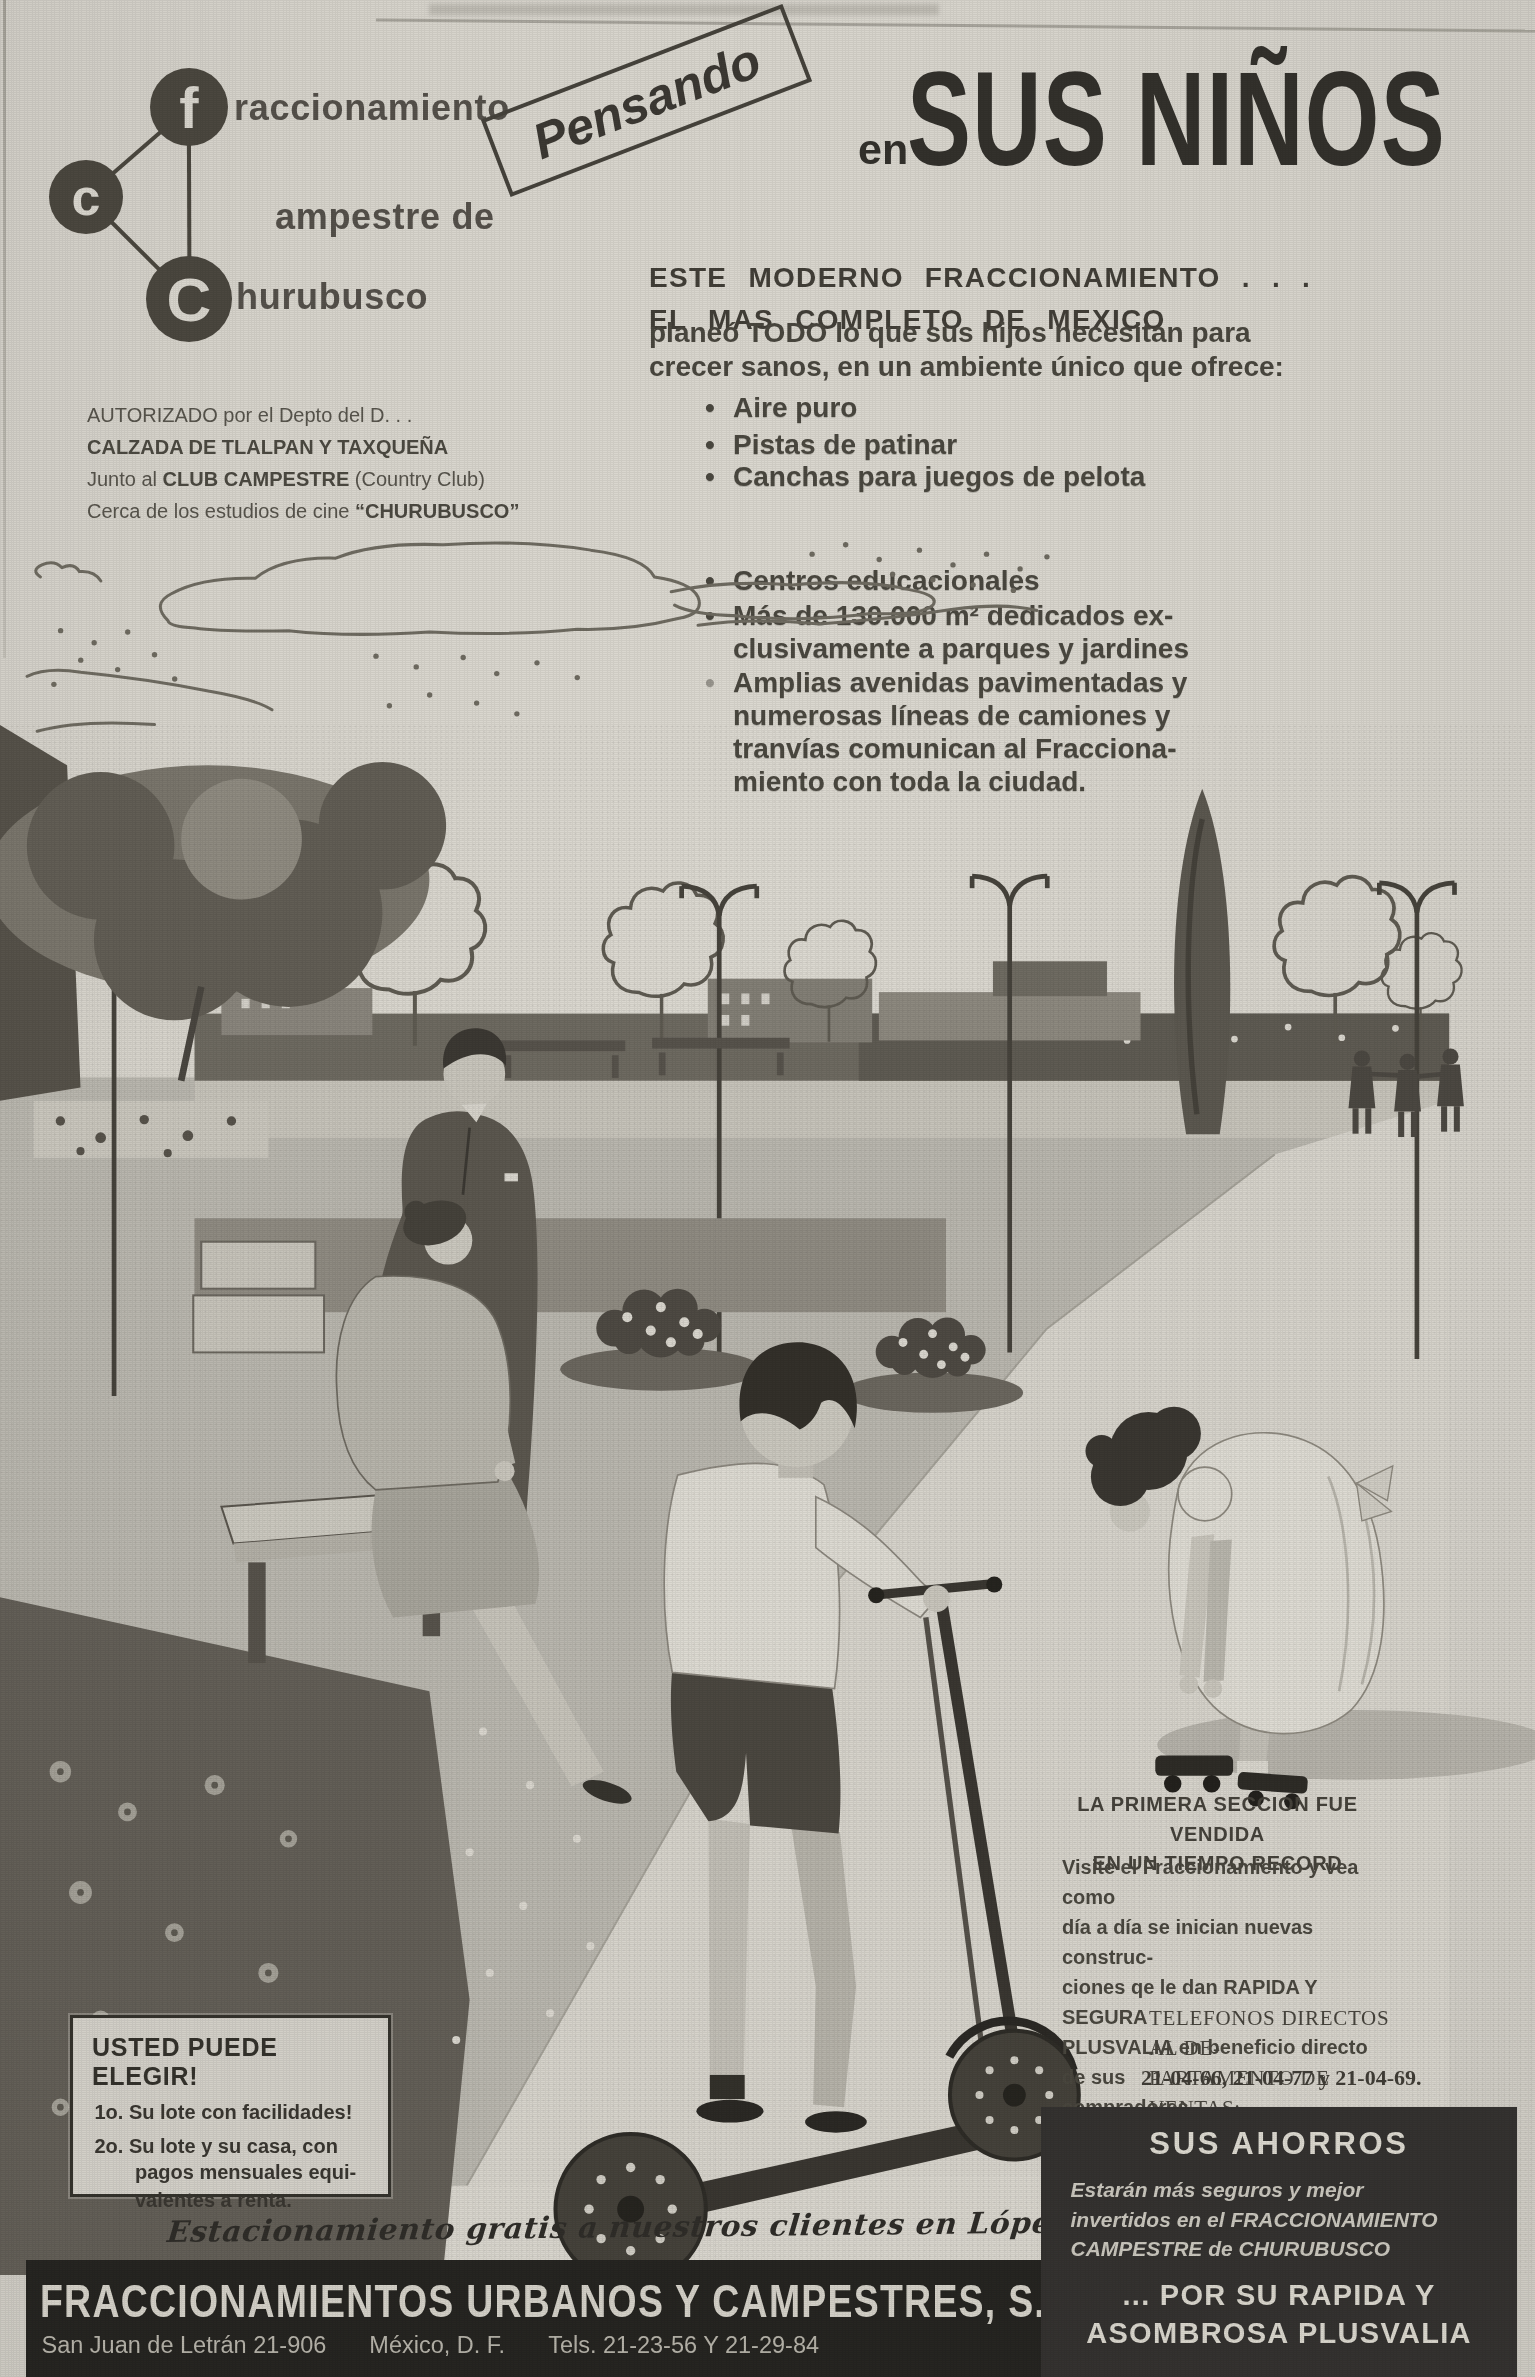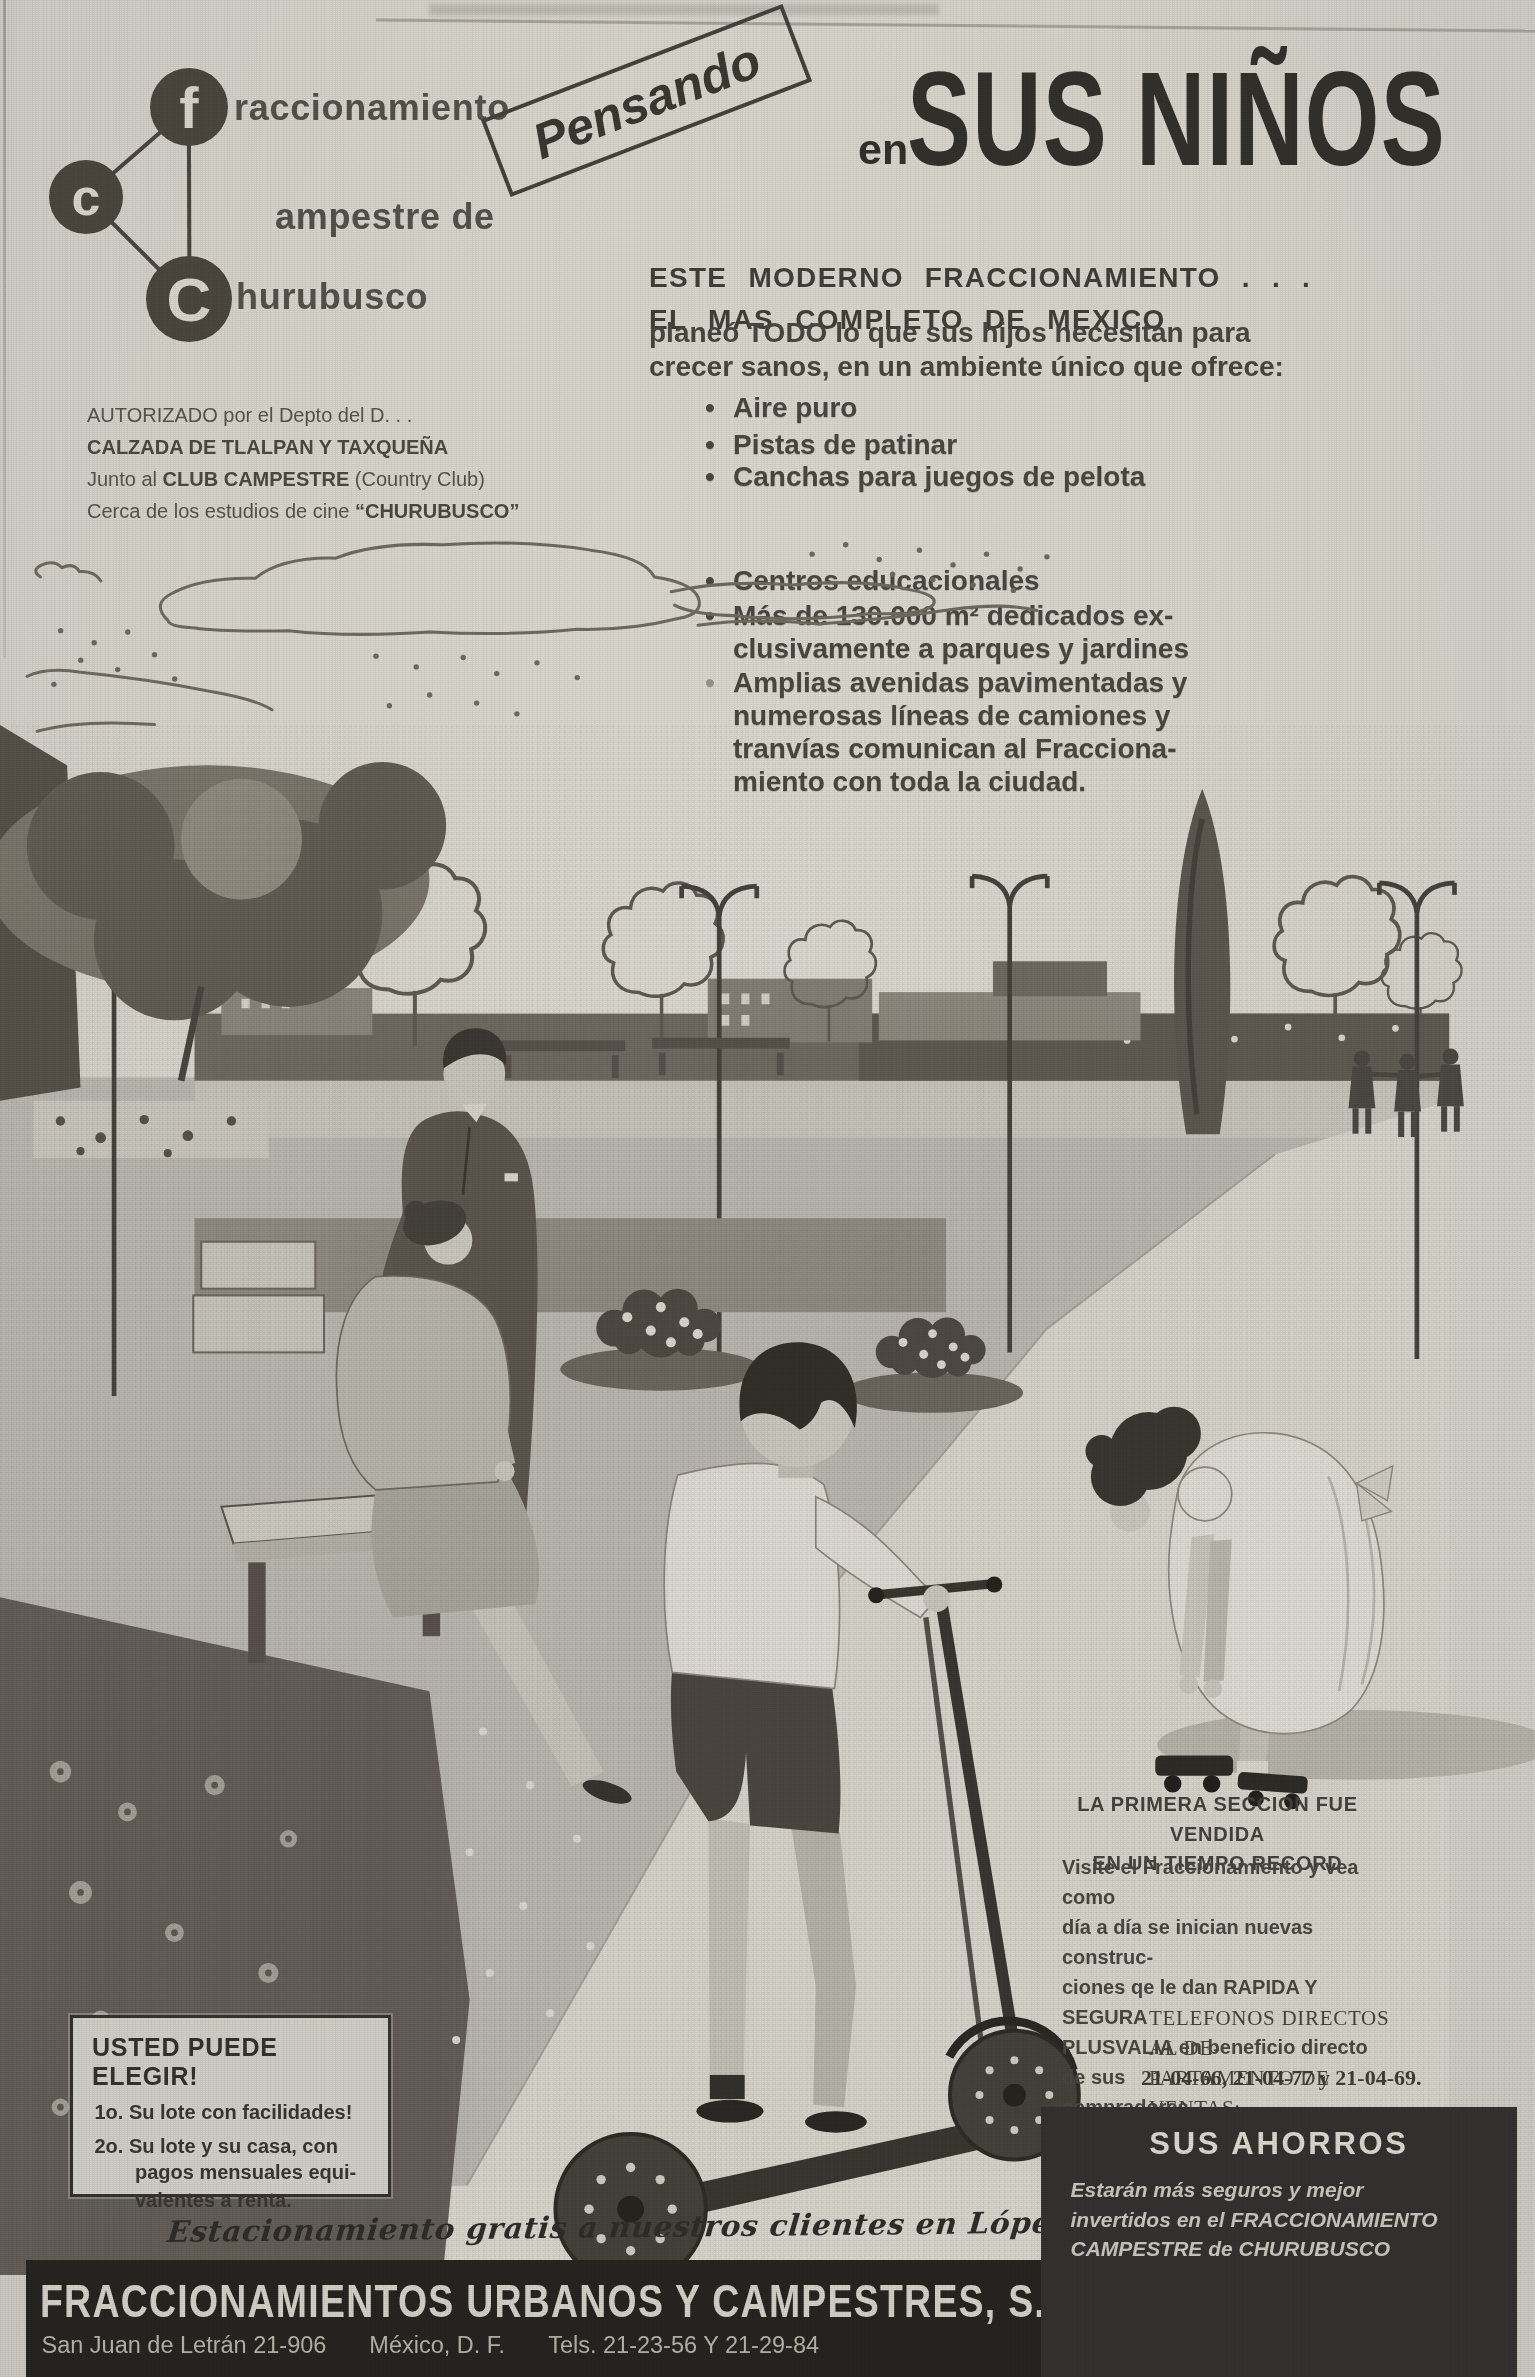--- a/index.html
+++ b/index.html
@@ -496,17 +496,19 @@
       <span>México, D. F.</span>
       <span>Tels. 21-23-56 Y 21-29-84</span>
     </div>
   </div>
 
   <div class="abs savings-box">
     <div class="savings-title">SUS AHORROS</div>
     <div class="savings-body pre">Estarán más seguros y mejor
 invertidos en el FRACCIONAMIENTO
 CAMPESTRE de CHURUBUSCO</div>
+    <div class="savings-tag pre">... POR SU RAPIDA Y
+ASOMBROSA PLUSVALIA</div>
   </div>
 
   <div class="abs" id="grain"></div>
 </div>
 
 
 </body></html>

